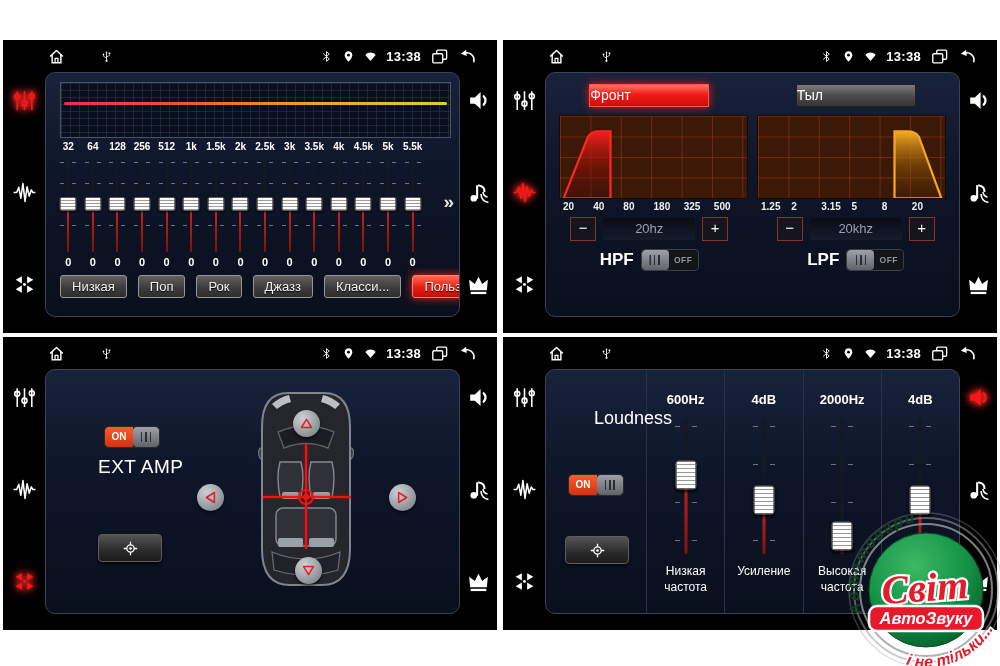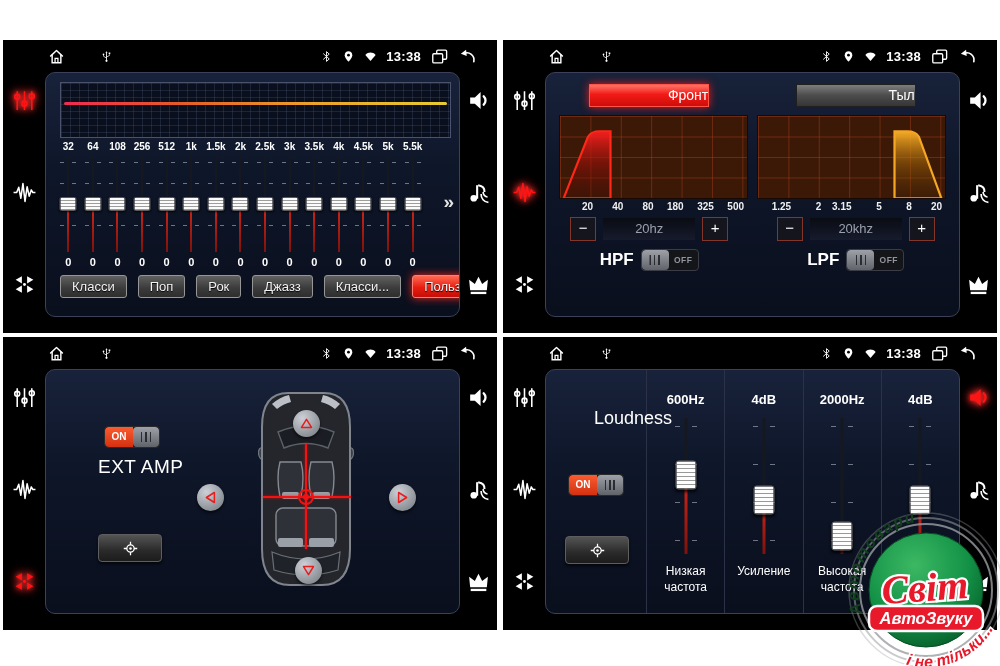--- a/index.html
+++ b/index.html
@@ -44,31 +44,31 @@
   .eq-values span{font-size:11px;}
   .more{position:absolute;right:5px;top:118px;color:#e4e4e4;font-size:19px;font-weight:bold;}
   .presets{display:flex;gap:11px;margin:7px 14px 0 14px;}
   .preset{padding:3px 11px;font-size:13px;color:#f2f2f2;text-shadow:0 1px 1px #000;border-radius:3px;white-space:nowrap;
     background:linear-gradient(180deg,#606060,#3a3a3a 60%,#2e2e2e);border:1px solid #969696;}
   .preset.active{background:linear-gradient(180deg,#ff6a52,#e81d10 55%,#c60e07);border-color:#ff8070;box-shadow:0 0 8px rgba(255,40,30,.95);}
 
   
   .xo-tabs{display:flex;margin-top:11px;}
   .half{flex:1;display:flex;justify-content:center;align-items:center;gap:7px;}
-  .tab{width:118px;height:21px;line-height:21px;text-align:right;font-size:14px;color:#fff;
+  .tab{width:118px;height:21px;line-height:21px;text-align:left;font-size:14px;color:#fff;
     background:linear-gradient(180deg,#7d7d7d,#4c4c4c 50%,#353535);border:1px solid #202020;}
   .tab.active{background:linear-gradient(180deg,#ff7568,#f21a16 45%,#ce0d0c);border:1px solid #ff5448;box-shadow:0 0 8px rgba(255,30,30,.9);}
   .xo-graphs{display:flex;gap:9px;margin:8px 13px 0;}
   .graph{flex:1;height:82px;position:relative;border:1px solid #180a03;background-color:#3c1807;
     background-image:linear-gradient(rgba(225,85,30,.30) 1px,transparent 1px),linear-gradient(90deg,rgba(225,85,30,.30) 1px,transparent 1px);
     background-size:30.4px 20.5px;}
   .graph svg{position:absolute;inset:0;width:100%;height:100%;}
   .xo-axes{display:flex;gap:9px;margin:2px 13px 0;}
   .axis{flex:1;display:flex;padding:0 4px;}
-  .axis span{flex:1;text-align:right;font-size:10px;font-weight:bold;color:#f0f0f0;}
+  .axis span{flex:1;text-align:left;font-size:10px;font-weight:bold;color:#f0f0f0;}
   .xo-ctrls{display:flex;margin-top:5px;}
   .stepbtn{width:24px;height:22px;background:#14151d;border:1px solid #83352a;color:#fff;font-size:15px;line-height:20px;text-align:center;}
   .valfield{width:92px;height:22px;background:linear-gradient(180deg,#0a0c13,#161b2d);color:#9aa1ad;font-size:13px;text-align:center;line-height:22px;}
   .xo-toggles{display:flex;margin-top:8px;}
   .flabel{font-size:17px;font-weight:bold;color:#fff;}
   .switch{width:56px;height:20px;border-radius:4px;display:flex;overflow:hidden;border:1px solid #3a3d46;background:#141519;}
   .knob{width:27px;border-radius:4px;background:linear-gradient(180deg,#9ea1a8,#606369);position:relative;}
   .knob::before{content:"";position:absolute;left:50%;top:50%;transform:translate(-50%,-50%);width:11px;height:10px;
     background:repeating-linear-gradient(90deg,rgba(28,30,35,.85) 0 1.5px,transparent 1.5px 4.5px);}
   .sw-off-lab{flex:1;color:#90959e;font-size:8.5px;font-weight:bold;text-align:center;line-height:20px;letter-spacing:.5px;}
@@ -243,21 +243,21 @@
             <use href="#i-bal"></use>
           </svg>
       </div>
       <div class="content">
         <div class="eq-graph">
             <div class="eq-line"></div>
           </div>
         <div class="eq-row eq-freqs">
             <span>32</span>
             <span>64</span>
-            <span>108</span>
+            <span>128</span>
             <span>256</span>
             <span>512</span>
             <span>1k</span>
             <span>1.5k</span>
             <span>2k</span>
             <span>2.5k</span>
             <span>3k</span>
             <span>3.5k</span>
             <span>4k</span>
             <span>4.5k</span>
@@ -353,21 +353,21 @@
             <span>0</span>
             <span>0</span>
             <span>0</span>
             <span>0</span>
             <span>0</span>
             <span>0</span>
             <span>0</span>
           </div>
         <div class="more">»</div>
         <div class="presets">
-            <div class="preset">Класси</div>
+            <div class="preset">Низкая</div>
             <div class="preset">Поп</div>
             <div class="preset">Рок</div>
             <div class="preset">Джазз</div>
             <div class="preset">Класси...</div>
             <div class="preset active">Польз.</div>
           </div>
       </div>
       <div class="side right">
         <svg class="ic">
             <use href="#i-vol"></use>

